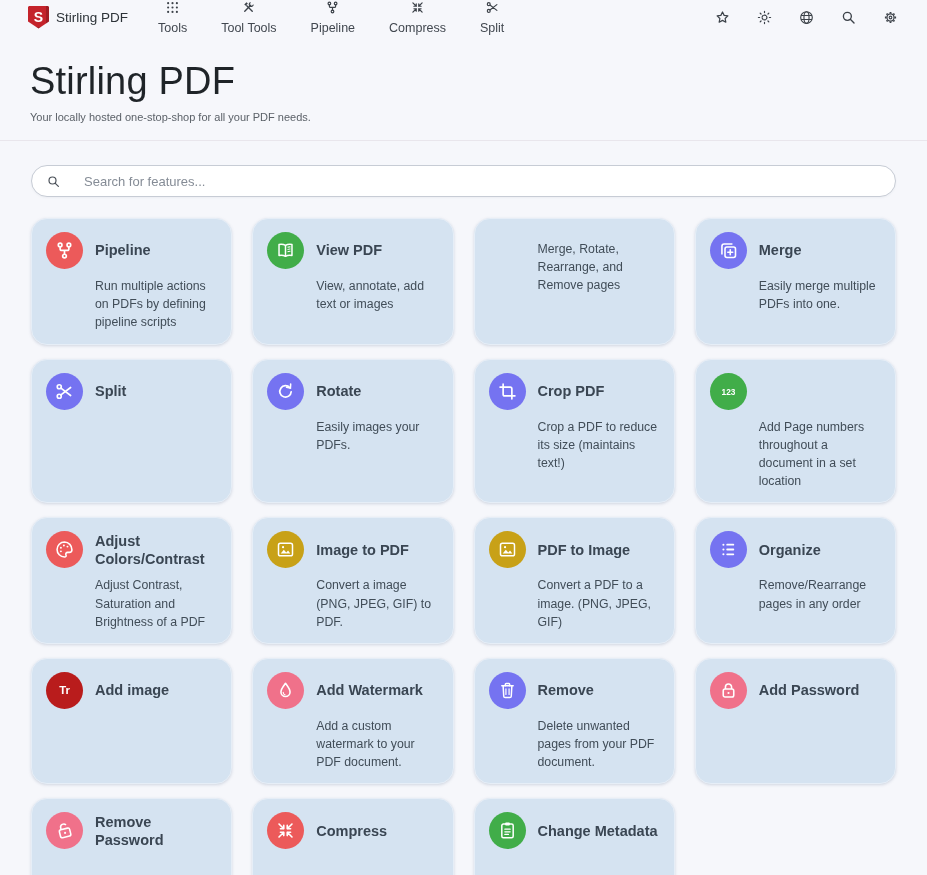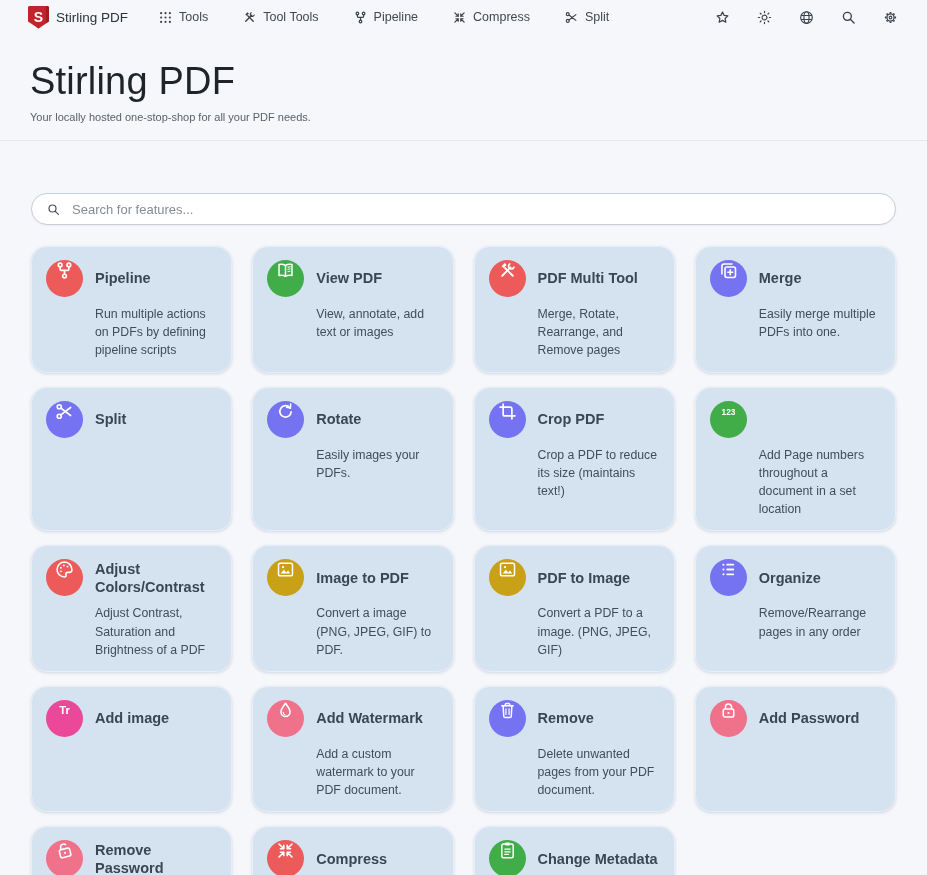--- a/index.html
+++ b/index.html
@@ -18,37 +18,37 @@
   .brand { display:flex; align-items:center; gap:7px; cursor:pointer; }
   .logo {
     width:21px; height:23px; background:#c4232b;
     clip-path: polygon(7% 0%, 93% 0%, 100% 6%, 100% 70%, 50% 100%, 0% 70%, 0% 6%);
     display:flex; align-items:center; justify-content:center;
     color:#fff; font-weight:bold; font-size:14px;
     box-shadow: inset -3px -2px 0 rgba(0,0,0,.18);
   }
   .brand-label { font-size:13.5px; color:#2d3338; }
   .nav-items { display:flex; align-items:center; margin-left:30px; gap:34px; }
-  .nav-item { display:flex; align-items:center; gap:6px; cursor:pointer; color:#41474f; font-size:12.5px; }
+  .nav-item { display:flex; align-items:center; gap:6px; cursor:pointer; color:#41474f; font-size:12.5px;flex-direction:column; }
   .nav-item svg { width:15px; height:15px; color:#3c4249; }
   .nav-actions { margin-left:auto; display:flex; align-items:center; gap:25px; }
   .nav-actions .action { cursor:pointer; display:flex; align-items:center; justify-content:center; }
   .nav-actions svg { width:17px; height:17px; color:#3c4249; }
 
   
   .hero { padding:27px 30px 0 30px; }
   .hero h1 { font-size:38px; font-weight:500; color:#1f2428; letter-spacing:.2px; }
   .hero p { margin-top:8px; font-size:11px; color:#5b6168; }
   hr.divider { border:none; border-top:1px solid #e9e6ec; margin-top:17px; }
 
   
   .searchbar {
-    margin:52px 31px 0 31px; height:32px;
+    margin:24px 31px 0 31px; height:32px;
     background:#fff; border:1px solid #c7ccd5; border-radius:16px;
-    display:flex; align-items:center; gap:11px; padding:0 14px;
+    display:flex; align-items:center; gap:23px; padding:0 14px;
     box-shadow:0 1px 2px rgba(60,70,90,.05);
   }
   .searchbar svg { width:15px; height:15px; color:#4a5058; flex:none; }
   .searchbar input {
     border:none; outline:none; background:transparent; flex:1;
     font-size:13px; color:#333; font-family:inherit;
   }
   .searchbar input::placeholder { color:#858c96; }
 
   
@@ -58,21 +58,21 @@
     gap:14px 20px;
   }
   .card {
     background:#d5e3f1; border:1px solid #e6eef7; border-radius:16px;
     padding:13px 14px 12px 14px; cursor:pointer; min-height:110px;
     box-shadow:0 1px 3px rgba(100,120,150,.25);
   }
   .card-head { display:flex; align-items:center; gap:12px; }
   .card-icon {
     width:37px; height:37px; border-radius:50%; flex:none;
-    display:flex; justify-content:center; color:#fff;
+    display:flex; align-items:center; justify-content:center; color:#fff;
   }
   .card-icon svg { width:21px; height:21px; }
   .card-title { font-size:14.5px; font-weight:bold; color:#3a4653; line-height:1.25; }
   .card-desc { margin:8px 0 0 49px; font-size:12.3px; color:#414d58; line-height:1.48; }
 </style>
 </head>
 <body>
 
 <div class="page">
 
@@ -222,31 +222,20 @@
               <path d="M12 6.2 V18.7"></path>
               <path d="M14.3 8.3c1.3-.4 2.6-.5 3.4-.4 M14.3 10.8c1.3-.4 2.6-.5 3.4-.4 M14.3 13.3c1.3-.4 2.6-.5 3.4-.4" stroke-width="1.2"></path>
             </svg>
           </span>
       <span class="card-title">View PDF</span>
     </div>
     <p class="card-desc">View, annotate, add text or images</p>
   </div>
 
   <div class="card">
-    <div class="card-head">
-      <span class="card-icon" style="background: rgb(236, 90, 90);">
-            <svg viewBox="0 0 24 24" fill="none" stroke="currentColor" stroke-width="2.2" stroke-linecap="round">
-              <path d="M9.2 9.2 L18 18"></path>
-              <path d="M5.2 7 L8.8 3.4 L11 5.6 L7.4 9.2 Z" fill="currentColor" stroke="none"></path>
-              <path d="M15.5 8.5 L6 18"></path>
-              <path d="M14.6 4.4 A3.2 3.2 0 1 0 19.4 8.2" stroke-width="1.9"></path>
-            </svg>
-          </span>
-      <span class="card-title">PDF Multi Tool</span>
-    </div>
     <p class="card-desc">Merge, Rotate, Rearrange, and Remove pages</p>
   </div>
 
   <div class="card">
     <div class="card-head">
       <span class="card-icon" style="background: rgb(117, 115, 241);">
             <svg viewBox="0 0 24 24" fill="none" stroke="currentColor" stroke-width="1.8" stroke-linejoin="round">
               <path d="M4.5 16.5 V7 q0-2.5 2.5-2.5 h9.5"></path>
               <rect x="8" y="8" width="12" height="12" rx="2.2"></rect>
               <path d="M14 11.2v5.6M11.2 14h5.6" stroke-linecap="round"></path>
@@ -362,21 +351,21 @@
               <circle cx="6.2" cy="17.5" r="1.2" fill="currentColor" stroke="none"></circle>
             </svg>
           </span>
       <span class="card-title">Organize</span>
     </div>
     <p class="card-desc">Remove/Rearrange pages in any order</p>
   </div>
 
   <div class="card">
     <div class="card-head">
-      <span class="card-icon" style="background: #ec4899;">
+      <span class="card-icon" style="background: #b91c1c;">
             <svg viewBox="0 0 24 24">
               <text x="12" y="16.5" text-anchor="middle" font-size="13" font-weight="bold" fill="currentColor" font-family="inherit">Tr</text>
             </svg>
           </span>
       <span class="card-title">Add image</span>
     </div>
   </div>
 
   <div class="card">
     <div class="card-head">

